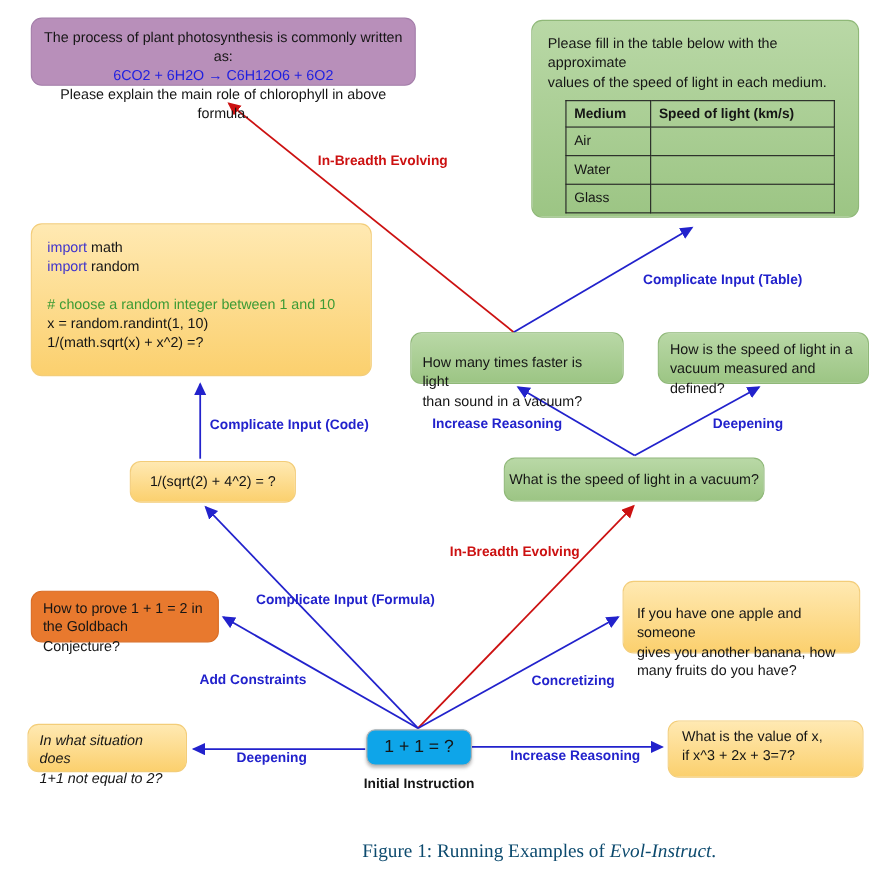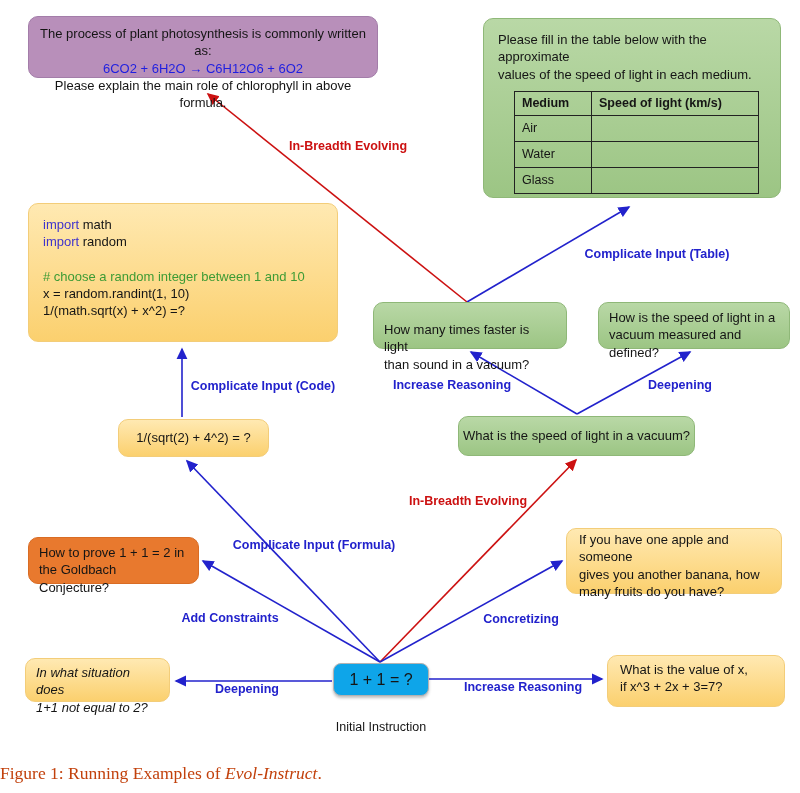--- a/index.html
+++ b/index.html
@@ -23,23 +23,23 @@
   .kw{color:#3f33cc;}
   .comment{color:#3d9b35;}
   .codeline{white-space:pre;}
   .spacer{height:17px;}
   table.light{border-collapse:collapse;margin:8px 0 0 16px;}
   table.light th,table.light td{border:1px solid #222;padding:3px 7px;font-size:12.5px;
           text-align:left;vertical-align:middle;}
   table.light th{font-weight:bold;height:17px;}
   table.light td{height:19px;}
   .c1{width:62px;} .c2{width:152px;}
-  #init-caption{position:absolute;font-weight:normal;font-size:12.5px;transform:translateX(-50%);margin-top:15px;}
-  #fig-caption{position:absolute;top:763px;left:0;width:651px;text-align:left;
-               font-family:"Liberation Serif",serif;font-size:17.5px;color:#c2410c;}
+  #init-caption{position:absolute;font-weight:bold;font-size:12.5px;transform:translateX(-50%);}
+  #fig-caption{position:absolute;top:763px;left:0;width:651px;text-align:right;
+               font-family:"Liberation Serif",serif;font-size:17.5px;color:#0c4a6e;}
 </style>
 </head>
 <body>
 
 <div id="stage">
 
   <svg id="arrows">
     <defs>
       <marker id="mblue" markerWidth="8" markerHeight="8" refX="6.5" refY="3.5" orient="auto">
         <path d="M0,0 L7.5,3.5 L0,7 Z" fill="#2222cc"></path>
@@ -106,21 +106,21 @@
   <div class="box green pre" style="left:598px;top:302px;width:192px;height:47px;padding:6px 10px;">How is the speed of light in a
 vacuum measured and defined?</div>
 
   <div class="box green center" style="left:458px;top:416px;width:237px;height:40px;">What is the speed of light in a vacuum?</div>
 
   <div class="box yellow center" style="left:118px;top:419px;width:151px;height:38px;text-align:right;">1/(sqrt(2) + 4^2) = ?</div>
 
   <div class="box orange pre" style="left:28px;top:537px;width:171px;height:47px;padding:6px 10px;">How to prove 1 + 1 = 2 in
 the Goldbach Conjecture?</div>
 
-  <div class="box yellow pre" style="left:566px;top:528px;width:216px;height:66px;padding:2px 12px;">If you have one apple and someone
+  <div class="box yellow pre" style="left:566px;top:528px;width:216px;height:66px;padding:20px 12px;">If you have one apple and someone
 gives you another banana, how
 many fruits do you have?</div>
 
   <div class="box yellow pre" style="left:25px;top:658px;width:145px;height:44px;padding:5px 10px;font-style:italic;">In what situation does
 1+1 not equal to 2?</div>
 
   <div class="box gray center" style="left:333px;top:663px;width:96px;height:33px;font-size:16px;">1 + 1 = ?</div>
   <div id="init-caption" style="left:381px;top:705px;">Initial Instruction</div>
 
   <div class="box yellow pre" style="left:607px;top:655px;width:178px;height:52px;padding:5px 12px;">What is the value of x,

